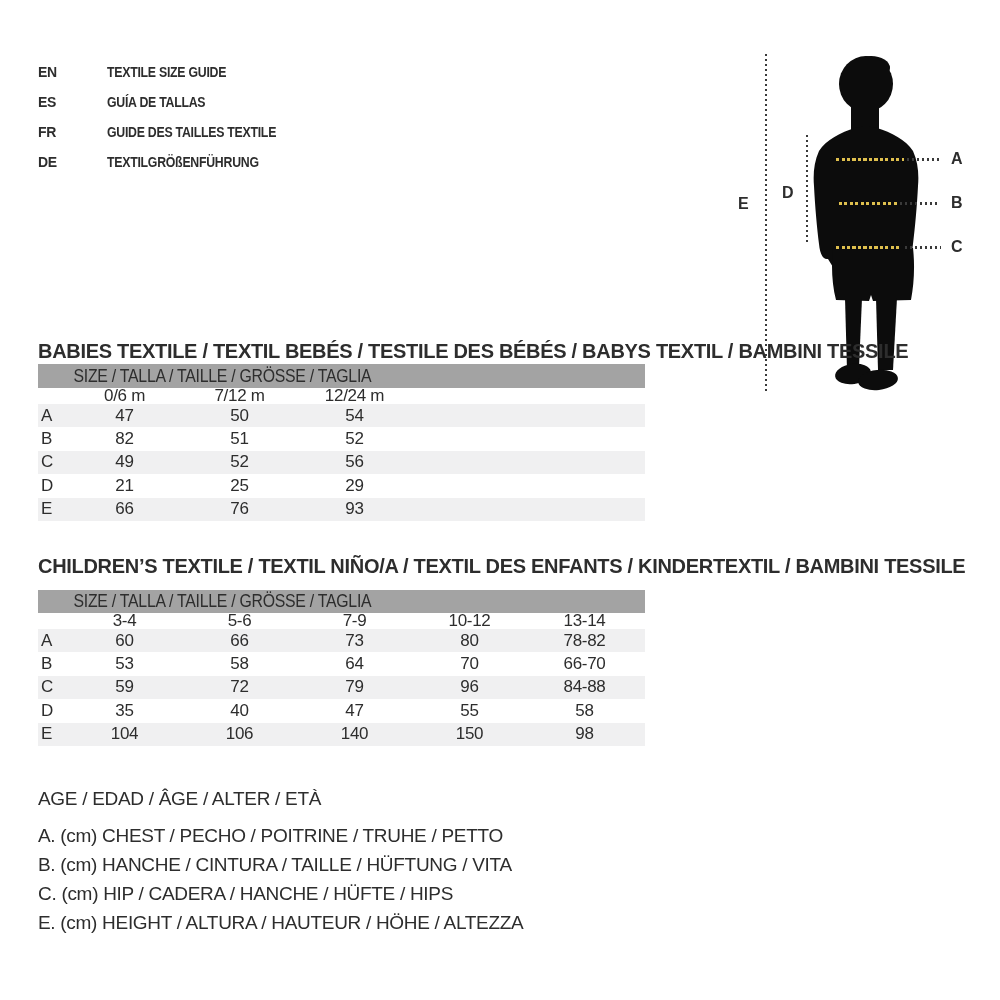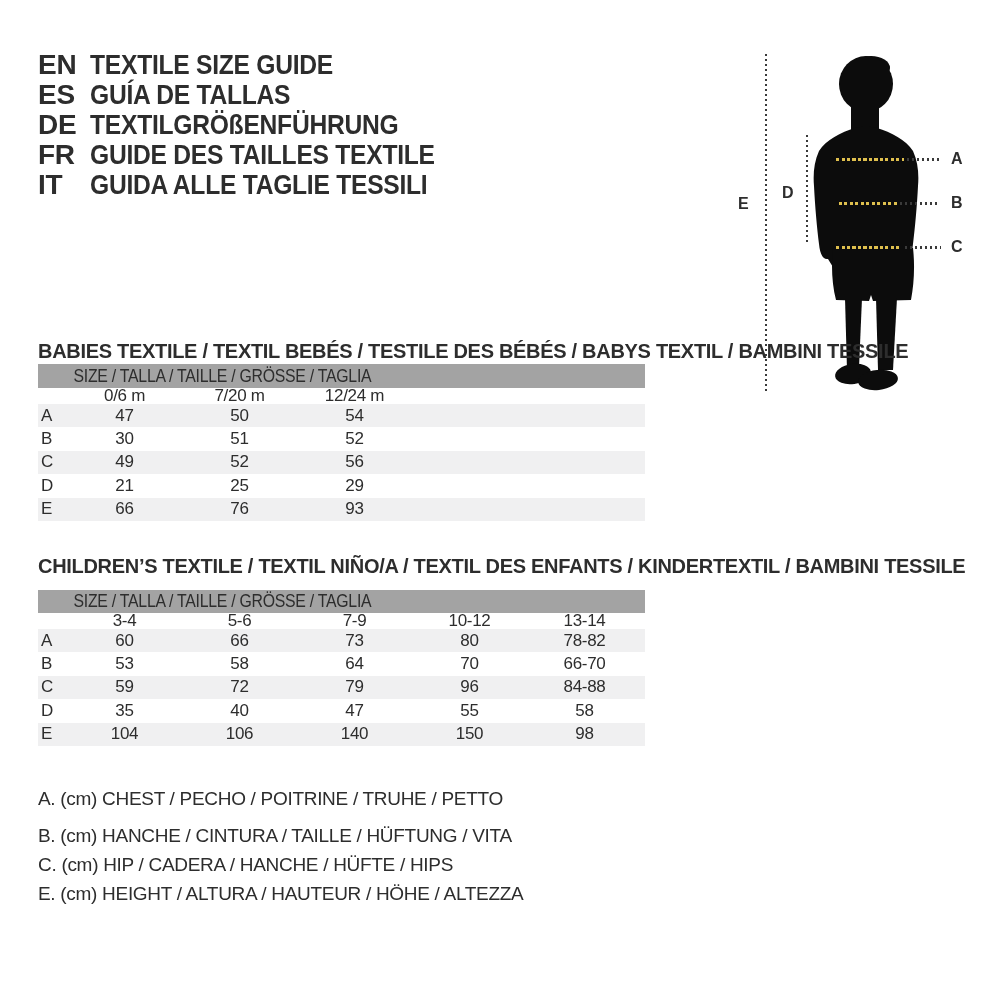--- a/index.html
+++ b/index.html
@@ -4,21 +4,21 @@
 <style>
   html,body{margin:0;padding:0;background:#ffffff;}
   #canvas{
     position:relative;width:1000px;height:1000px;background:#ffffff;overflow:hidden;
     font-family:"Liberation Sans","DejaVu Sans",sans-serif;color:#2d2d2d;letter-spacing:-0.3px;
   }
   .cond{transform:scaleX(0.88);transform-origin:left center;white-space:nowrap;}
 
   
   .lang-block{position:absolute;left:38px;top:50px;}
-  .lang-row{display:flex;height:29.9px;align-items:center;font-size:28px;font-weight:700;}
+  .lang-row{display:flex;height:29.9px;align-items:flex-end;font-size:14px;font-weight:700;gap:17px;}
   .lang-code{width:52px;flex:0 0 52px;}
 
   
   .fig-svg{position:absolute;left:811px;top:52px;}
   .vline{position:absolute;width:2px;background-image:repeating-linear-gradient(180deg,#3a3a3a 0 2px,transparent 2px 5px);}
   .vline-e{left:765px;top:54px;height:338px;}
   .vline-d{left:806px;top:135px;height:107px;}
   .hseg{position:absolute;height:3px;}
   .hseg.yellow{background-image:repeating-linear-gradient(90deg,#dfc04e 0 3px,transparent 3px 5.5px);}
   .hseg.dark{background-image:repeating-linear-gradient(90deg,#3a3a3a 0 2px,transparent 2px 5px);}
@@ -52,30 +52,26 @@
   <div class="lang-block">
     <div class="lang-row">
       <span class="lang-code">EN</span>
       <span class="cond">TEXTILE SIZE GUIDE</span>
     </div>
     <div class="lang-row">
       <span class="lang-code">ES</span>
       <span class="cond">GUÍA DE TALLAS</span>
     </div>
     <div class="lang-row">
+      <span class="lang-code">FR</span>
+      <span class="cond">GUIDE DES TAILLES TEXTILE</span>
+    </div>
+    <div class="lang-row">
       <span class="lang-code">DE</span>
       <span class="cond">TEXTILGRÖßENFÜHRUNG</span>
-    </div>
-    <div class="lang-row">
-      <span class="lang-code">FR</span>
-      <span class="cond">GUIDE DES TAILLES TEXTILE</span>
-    </div>
-    <div class="lang-row">
-      <span class="lang-code">IT</span>
-      <span class="cond">GUIDA ALLE TAGLIE TESSILI</span>
     </div>
   </div>
 
   <svg class="fig-svg" width="130" height="342" viewBox="0 0 130 342">
     <g fill="#0c0c0c">
       <ellipse cx="60" cy="16" rx="19" ry="12"></ellipse>
       <ellipse cx="55" cy="32" rx="27" ry="28"></ellipse>
       <rect x="40" y="50" width="28" height="32"></rect>
       <path d="M44,76 C30,80 15,88 8,99 C3,110 2,122 3,134 C4,154 6,176 8,192 C9,202 12,208 17,207 L25,220 L85,220 L93,207 C98,208 101,202 102,192 C104,176 106,154 107,134 C108,122 107,110 102,99 C95,88 80,80 66,76 C59,74 51,74 44,76 Z"></path>
       <path d="M22,196 C20,214 21,232 25,248 L58,249 L60,243 L62,249 L100,248 C103,232 104,214 102,196 Z"></path>
@@ -107,34 +103,34 @@
     <span class="cond">BABIES TEXTILE / TEXTIL BEBÉS / TESTILE DES BÉBÉS / BABYS TEXTIL / BAMBINI TESSILE</span>
   </div>
 
   <div class="size-table" style="top:364px;">
     <div class="size-bar">
       <span class="cond">SIZE / TALLA / TAILLE / GRÖSSE / TAGLIA</span>
     </div>
     <div class="cols-row">
       <span class="cl"></span>
       <span class="cc">0/6 m</span>
-      <span class="cc">7/20 m</span>
+      <span class="cc">7/12 m</span>
       <span class="cc">12/24 m</span>
       <span class="cfill"></span>
     </div>
     <div class="drow striped">
       <span class="cl">A</span>
       <span class="cc">47</span>
       <span class="cc">50</span>
       <span class="cc">54</span>
       <span class="cfill"></span>
     </div>
     <div class="drow">
       <span class="cl">B</span>
-      <span class="cc">30</span>
+      <span class="cc">82</span>
       <span class="cc">51</span>
       <span class="cc">52</span>
       <span class="cfill"></span>
     </div>
     <div class="drow striped">
       <span class="cl">C</span>
       <span class="cc">49</span>
       <span class="cc">52</span>
       <span class="cc">56</span>
       <span class="cfill"></span>
@@ -213,19 +209,20 @@
       <span class="cc">104</span>
       <span class="cc">106</span>
       <span class="cc">140</span>
       <span class="cc">150</span>
       <span class="cc">98</span>
       <span class="cfill"></span>
     </div>
   </div>
 
   <div class="legend">
+    <div class="legend-line"><span class="cond">AGE / EDAD / ÂGE / ALTER / ETÀ</span></div>
     <div class="legend-line"><span class="cond">A. (cm) CHEST / PECHO / POITRINE / TRUHE / PETTO</span></div>
     <div class="legend-line"><span class="cond">B. (cm) HANCHE / CINTURA / TAILLE / HÜFTUNG / VITA</span></div>
     <div class="legend-line"><span class="cond">C. (cm) HIP / CADERA / HANCHE / HÜFTE / HIPS</span></div>
     <div class="legend-line"><span class="cond">E. (cm) HEIGHT / ALTURA / HAUTEUR / HÖHE / ALTEZZA</span></div>
   </div>
 
 </div>
 
 </body></html>

